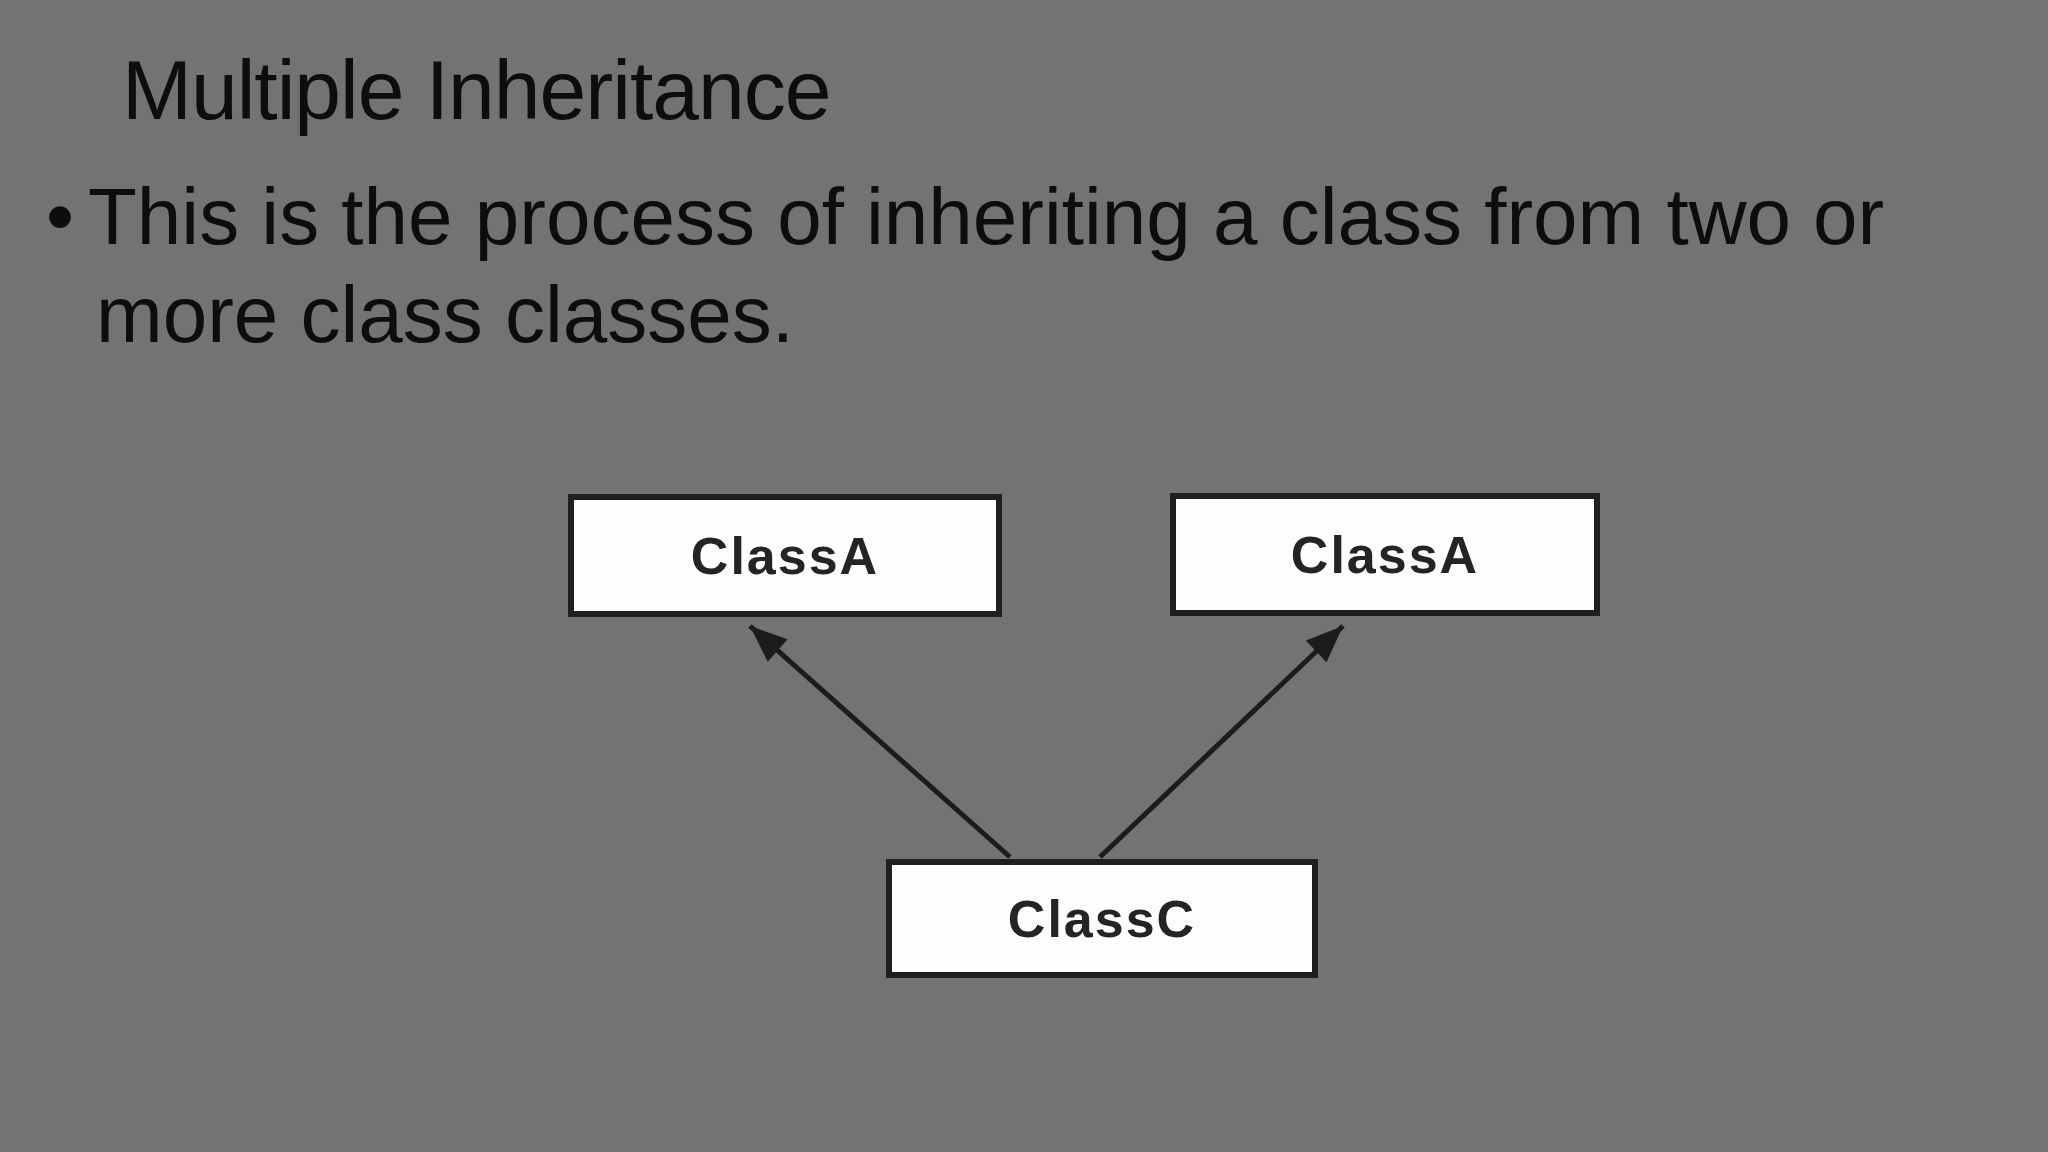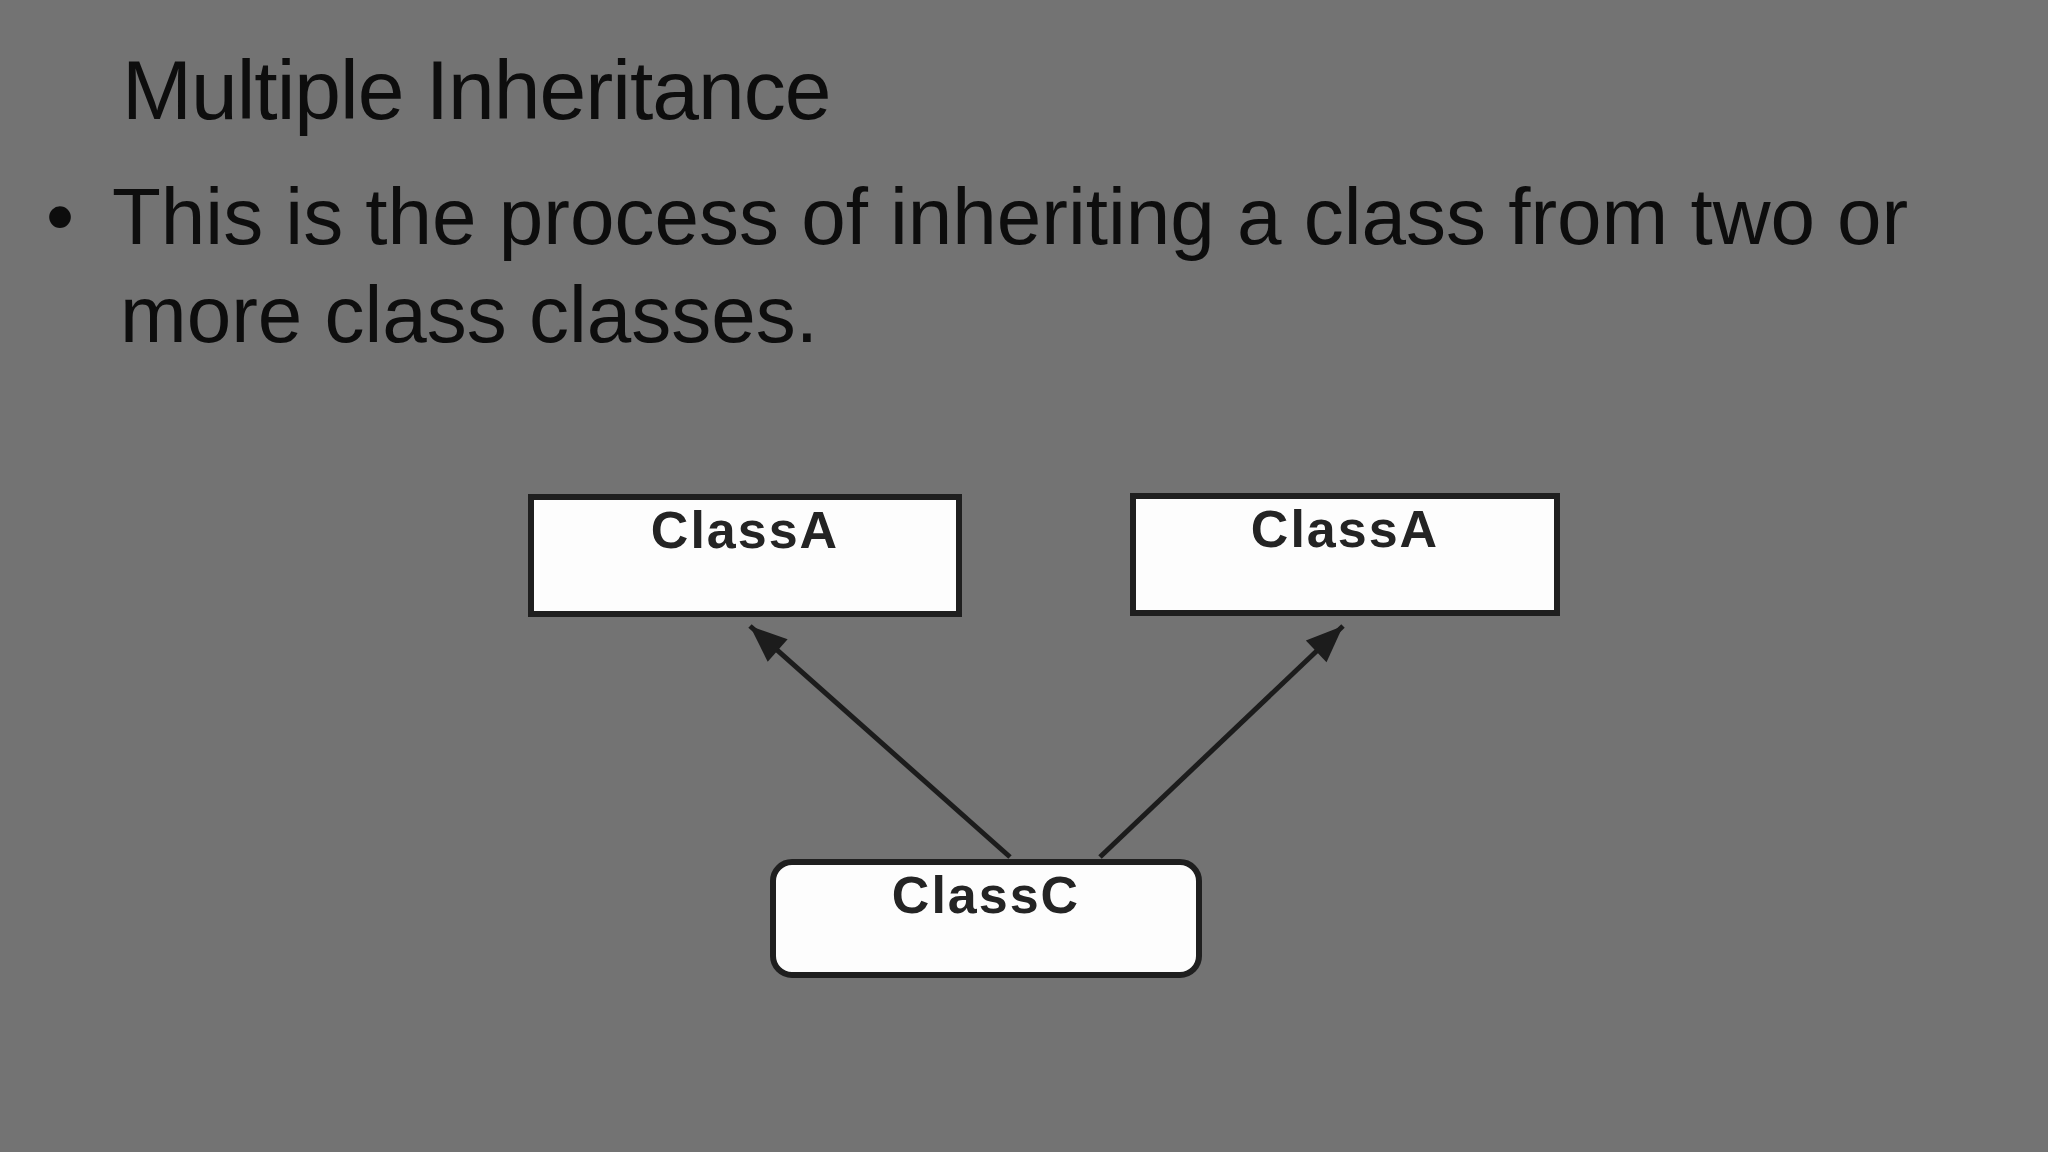--- a/index.html
+++ b/index.html
@@ -41,50 +41,50 @@
     flex: 0 0 auto;
     color: #0d0d0d;
   }
   .bullet-lines {
     font-size: 80px;
     line-height: 98px;
     color: #0d0d0d;
   }
   .bullet-line {
     white-space: nowrap;
-    margin-left: 24px;
   }
   .bullet-line + .bullet-line {
     padding-left: 8px; 
   }
   .diagram {
     position: absolute;
     left: 0;
     top: 0;
     width: 2048px;
     height: 1152px;
   }
   .class-box {
     position: absolute;
     background: #fdfdfd;
     border: 6px solid #1f1f1f;
     display: flex;
-    align-items: flex-start;
+    align-items: center;
     justify-content: center;
     box-sizing: border-box;
+    margin-left: 40px;
   }
   .class-box .label {
     font-size: 52px;
     font-weight: 600;
     letter-spacing: 2px;
     color: #242424;
   }
   .box-classA { left: 528px;  top: 494px; width: 434px; height: 123px; }
   .box-classB { left: 1130px; top: 493px; width: 430px; height: 123px; }
-  .box-classC { left: 770px;  top: 859px; width: 432px; height: 119px; border-radius: 22px; }
+  .box-classC { left: 846px;  top: 859px; width: 432px; height: 119px; }
   .arrow-layer {
     position: absolute;
     left: 0;
     top: 0;
     pointer-events: none;
   }
 </style>
 </head>
 <body>
 

